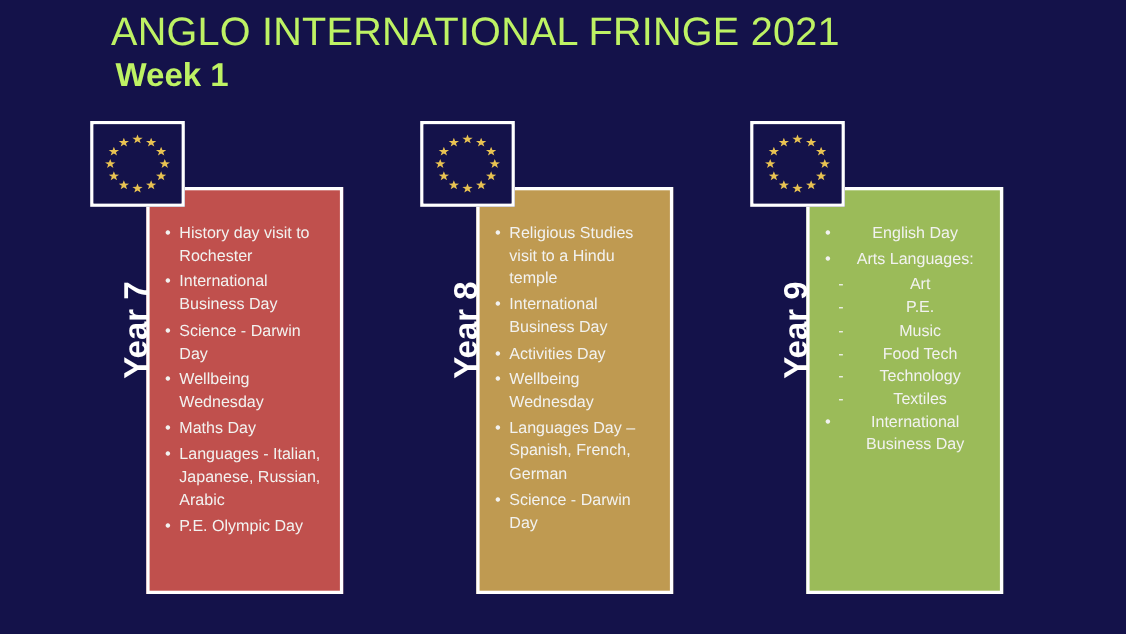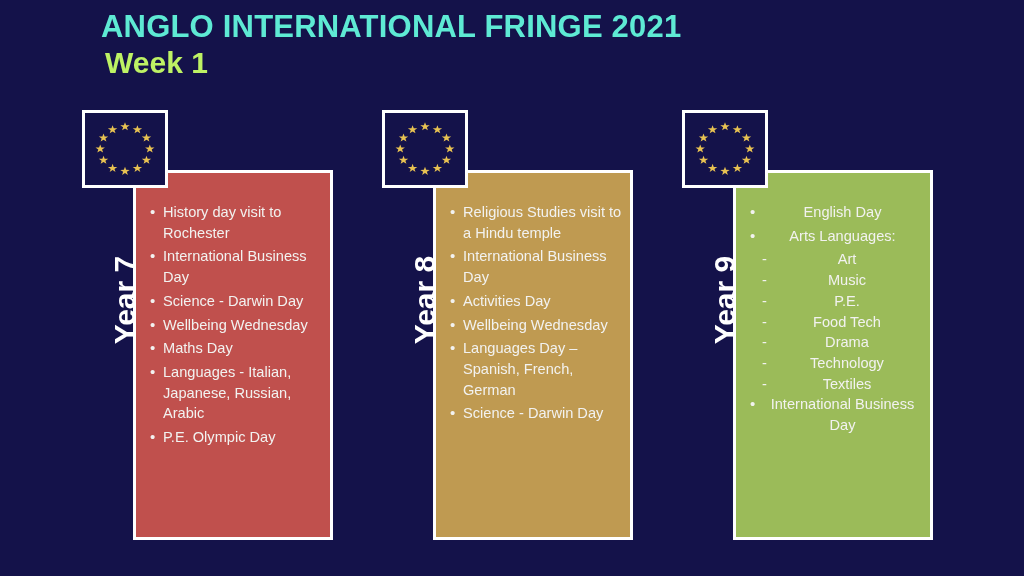--- a/index.html
+++ b/index.html
@@ -16,23 +16,23 @@
   }
 
   
   #title-block {
     position: absolute;
     left: 101px;
     top: 10px;
     width: 800px;
   }
   #main-title {
-    color: #5eead4;
-    font-size: 31px;
-    font-weight: bold;
+    color: #bef264;
+    font-size: 36px;
+    font-weight: normal;
     letter-spacing: 0.2px;
     line-height: 1.08;
     white-space: nowrap;
   }
   #sub-title {
     color: #bef264;
     font-size: 30px;
     font-weight: bold;
     line-height: 1.1;
     margin-top: 3px;
@@ -78,21 +78,21 @@
     text-align: center;
     z-index: 3;
     white-space: nowrap;
   }
 
   
   .panel {
     position: absolute;
     left: 51px;
     top: 60px;
-    width: 200px;
+    width: 179px;
     height: 370px;
     border: 3px solid #ffffff;
     box-sizing: border-box;
     z-index: 2;
   }
   #panel-year7 { background: #c0504d; }
   #panel-year8 { background: #bf9a51; }
   #panel-year9 { background: #9bbb59; text-align: center; }
 
   .panel ul {
@@ -212,24 +212,23 @@
           <polygon points="19.00,43.80 20.46,47.99 24.90,48.08 21.36,50.77 22.64,55.02 19.00,52.48 15.36,55.02 16.64,50.77 13.10,48.08 17.54,47.99" fill="#e8c252"></polygon>
           <polygon points="23.15,28.30 24.61,32.49 29.05,32.58 25.51,35.27 26.80,39.52 23.15,36.98 19.51,39.52 20.79,35.27 17.26,32.58 21.70,32.49" fill="#e8c252"></polygon>
           <polygon points="34.50,16.95 35.96,21.15 40.40,21.24 36.86,23.92 38.14,28.17 34.50,25.63 30.86,28.17 32.14,23.92 28.60,21.24 33.04,21.15" fill="#e8c252"></polygon>
         </svg>
       </div>
       <div class="panel" id="panel-year9">
         <ul>
           <li class="bullet">English Day</li>
           <li class="bullet">Arts Languages:</li>
           <li class="sub">Art</li>
+          <li class="sub">P.E.</li>
           <li class="sub">Music</li>
-          <li class="sub">P.E.</li>
           <li class="sub">Food Tech</li>
-          <li class="sub">Drama</li>
           <li class="sub">Technology</li>
           <li class="sub">Textiles</li>
           <li class="bullet">International Business Day</li>
         </ul>
       </div>
       <div class="year-label">Year 9</div>
     </div>
   </div>
 
 </body></html>

